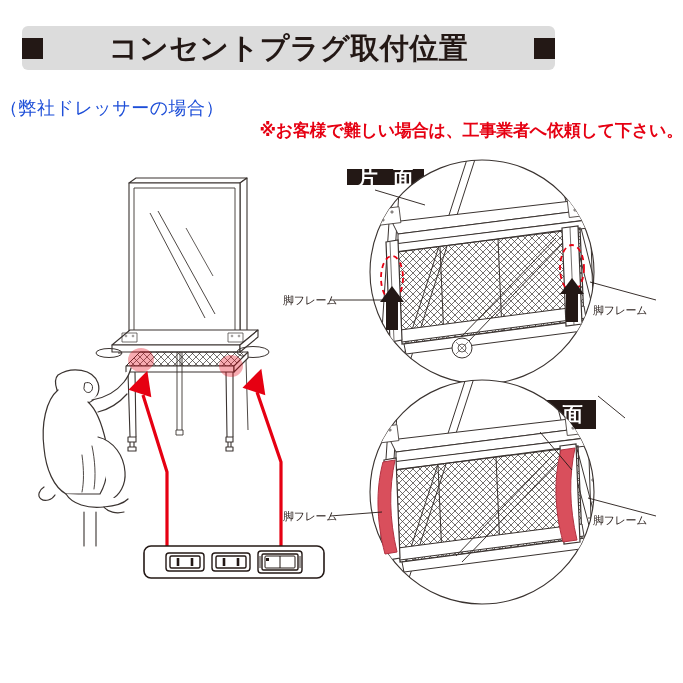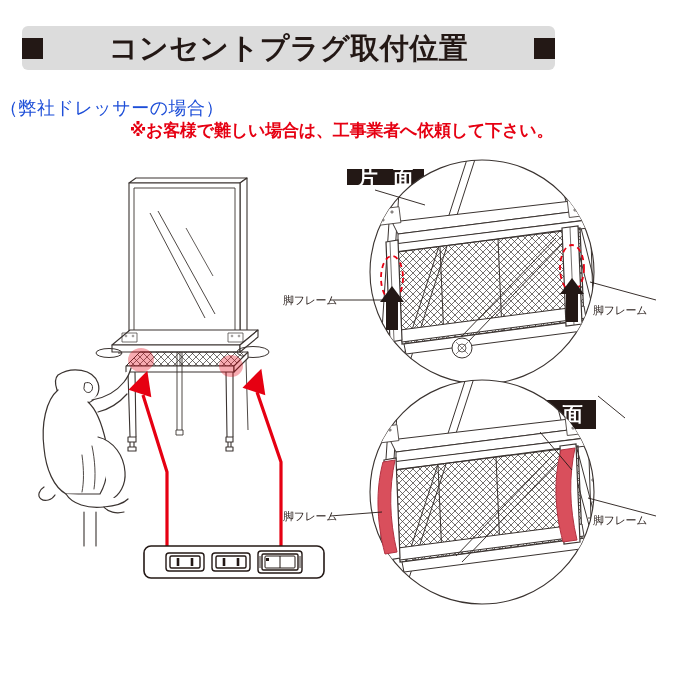--- a/index.html
+++ b/index.html
@@ -55,21 +55,21 @@
     color: #1d4ed8;
     letter-spacing: 0.5px;
     margin-top: 16px;
   }
 
   .warning {
     position: absolute;
     left: 0;
     top: 119px;
     width: 683px;
-    text-align: center;
+    text-align: right;
     font-size: 17px;
     font-weight: bold;
     color: #e60012;
     letter-spacing: -0.2px;
   }
 
   
   .badge {
     position: absolute;
     background: #231815;

